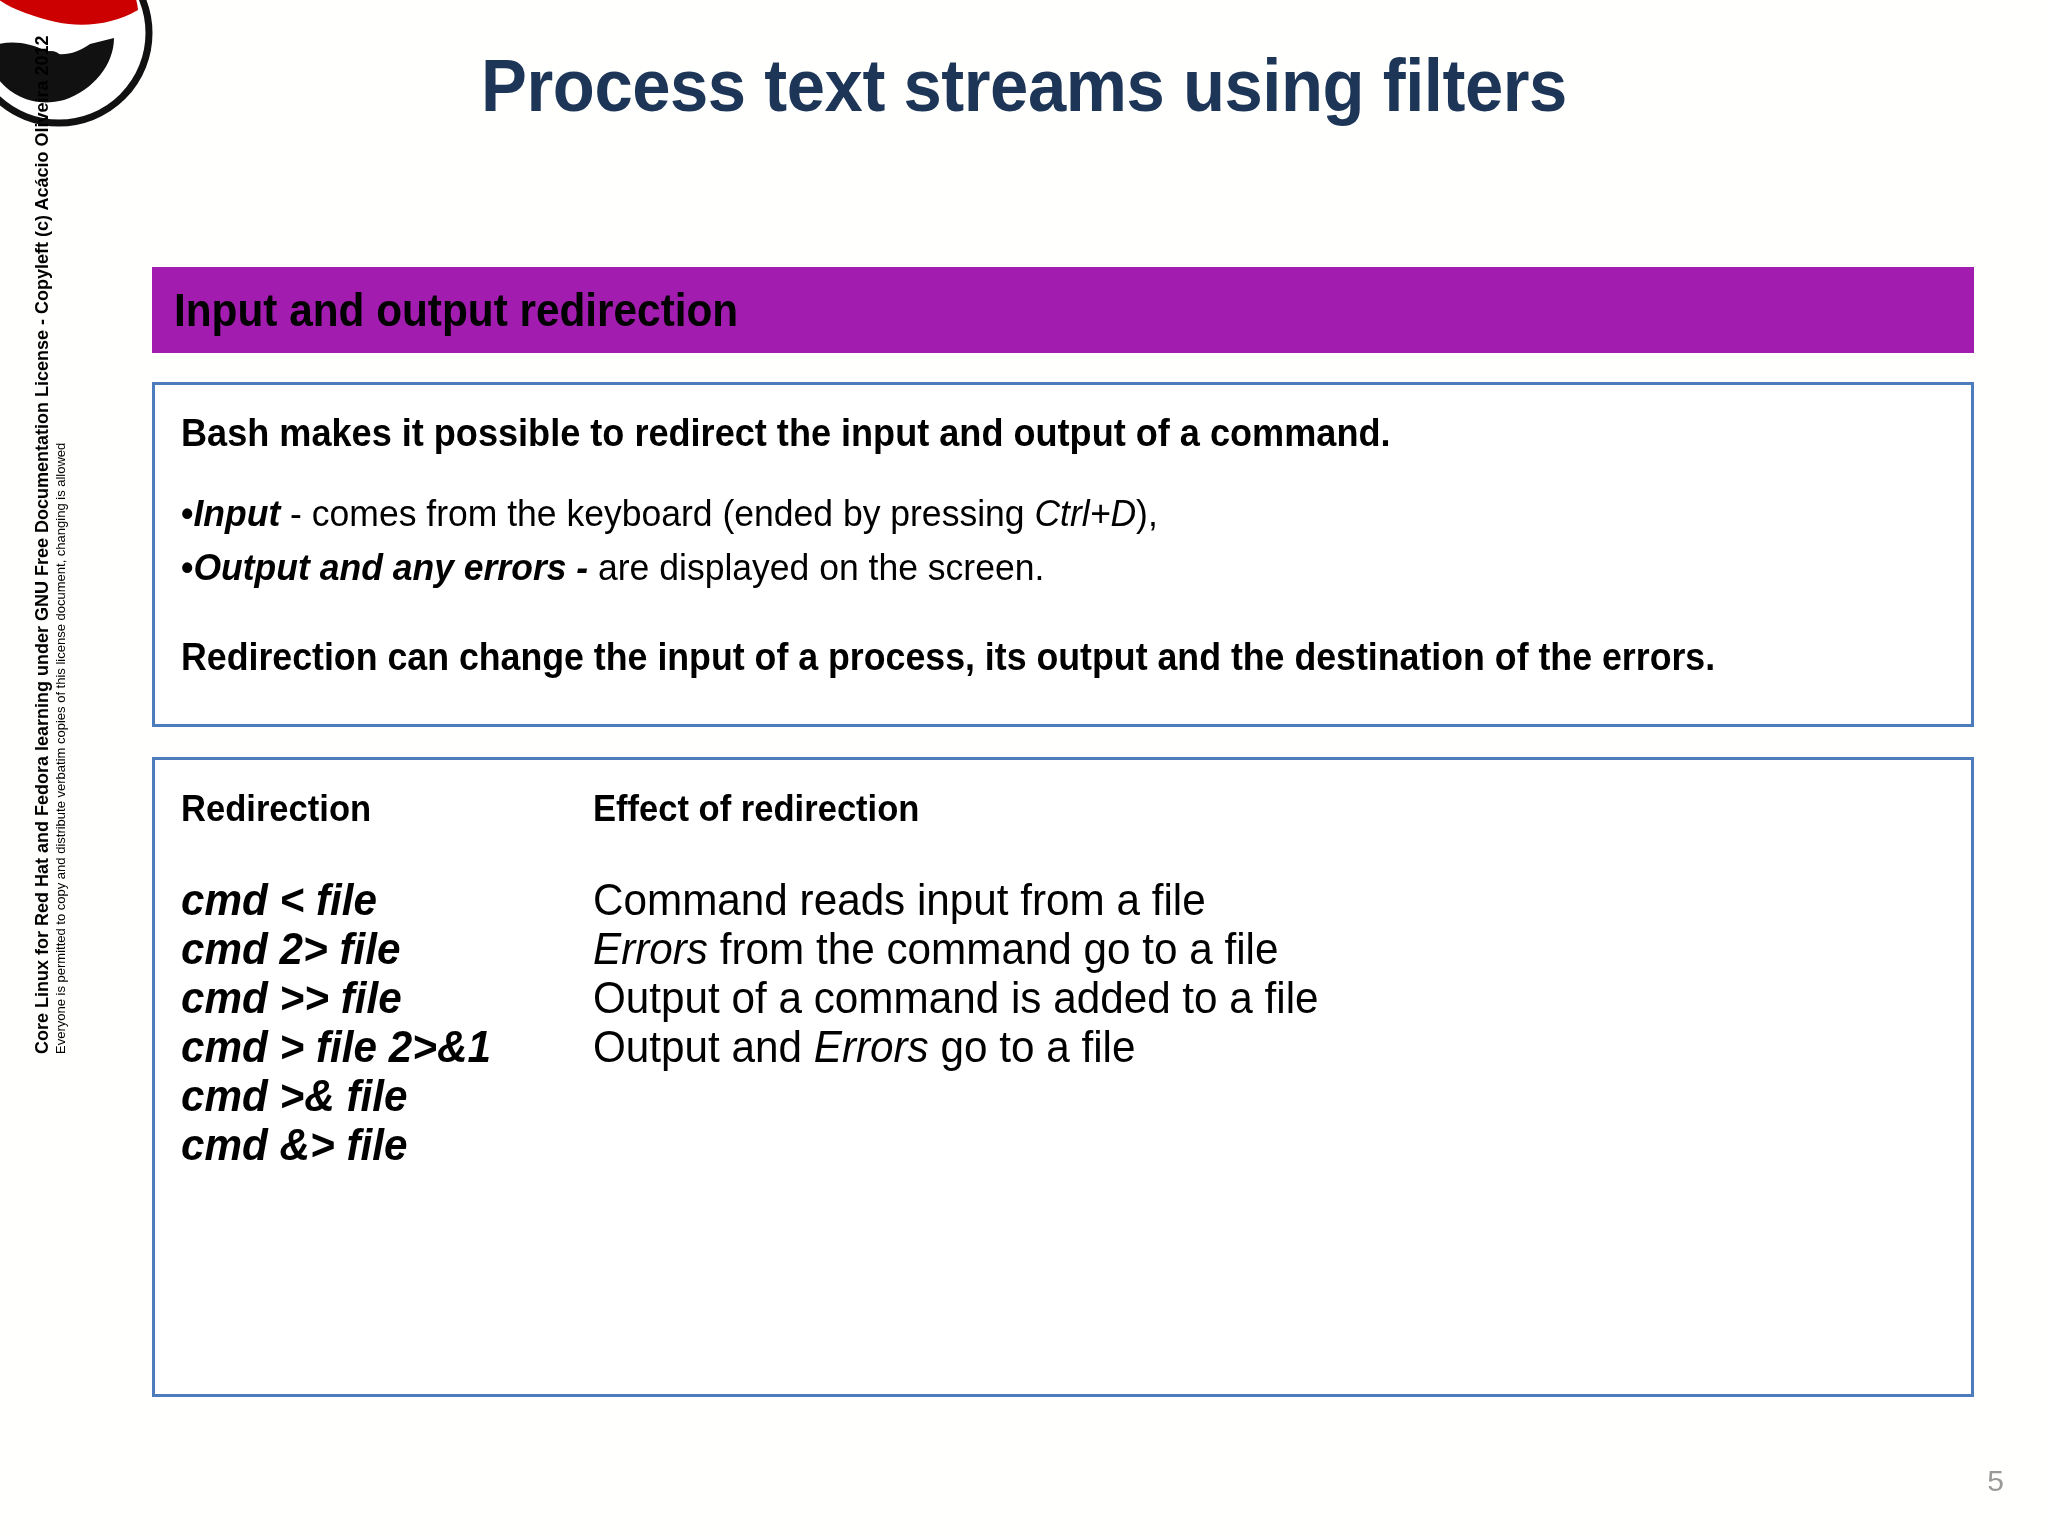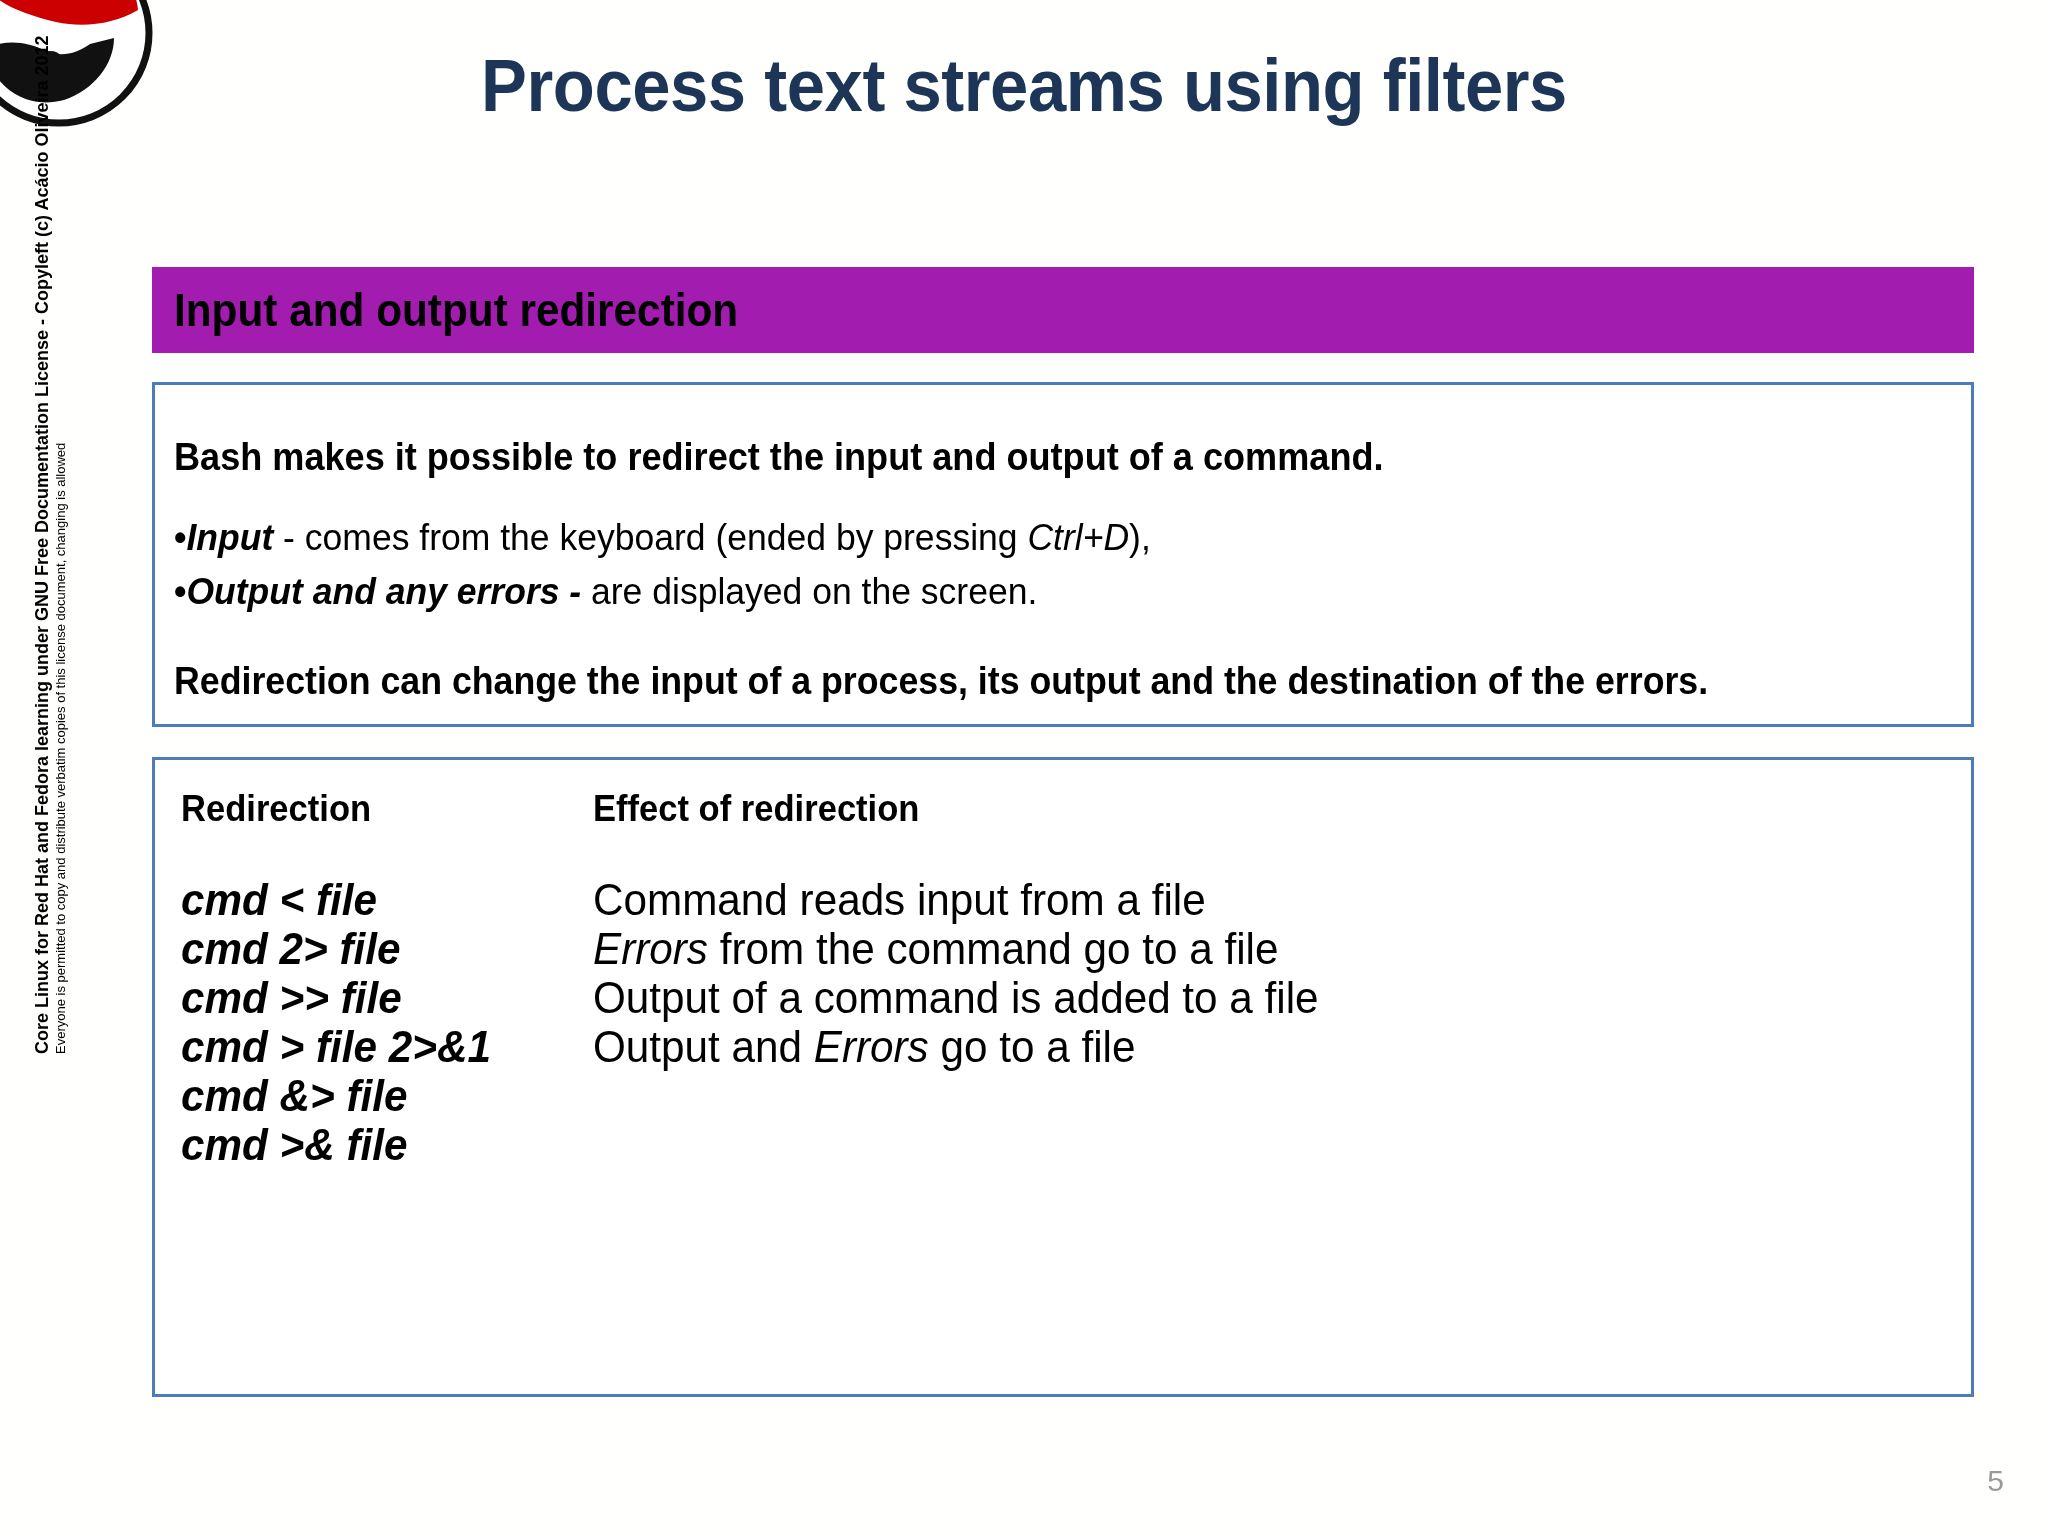--- a/index.html
+++ b/index.html
@@ -83,25 +83,24 @@
   }
   #table-box {
     left: 152px;
     top: 757px;
     width: 1822px;
     height: 640px;
   }
 
   
   .intro-inner {
-    padding: 24px 26px 0 19px;
+    padding: 24px 26px 0 26px;
     font-family: "Liberation Sans", sans-serif;
     font-size: 36px;
     color: #000000;
-    margin-top: 24px;
   }
   .intro-lead {
     font-weight: bold;
     font-size: 38px;
     line-height: 48px;
     transform: scaleX(0.95);
     transform-origin: left top;
     white-space: nowrap;
   }
   .bullet-block {
@@ -257,26 +256,26 @@
       <div class="c1 cmd">cmd &gt;&gt; file</div>
       <div class="c2"><span>Output of a command is added to a file</span><span class="it"></span><span></span></div>
     </div>
 
     <div class="trow">
       <div class="c1 cmd">cmd &gt; file 2&gt;&amp;1</div>
       <div class="c2"><span>Output and </span><span class="it">Errors</span><span> go to a file</span></div>
     </div>
 
     <div class="trow">
+      <div class="c1 cmd">cmd &gt;&amp; file</div>
+      <div class="c2"><span></span></div>
+    </div>
+
+    <div class="trow">
       <div class="c1 cmd">cmd &amp;&gt; file</div>
-      <div class="c2"><span></span></div>
-    </div>
-
-    <div class="trow">
-      <div class="c1 cmd">cmd &gt;&amp; file</div>
       <div class="c2"><span></span></div>
     </div>
 
   </div>
 </div>
 
 <div class="vertical-credit">
   <div class="vc-line1">Core Linux for Red Hat and Fedora learning under GNU Free Documentation License  -  Copyleft (c) Acácio Oliveira 2012</div>
   <div class="vc-line2">Everyone is permitted to copy and distribute verbatim copies of this license document, changing is allowed</div>
 </div>

